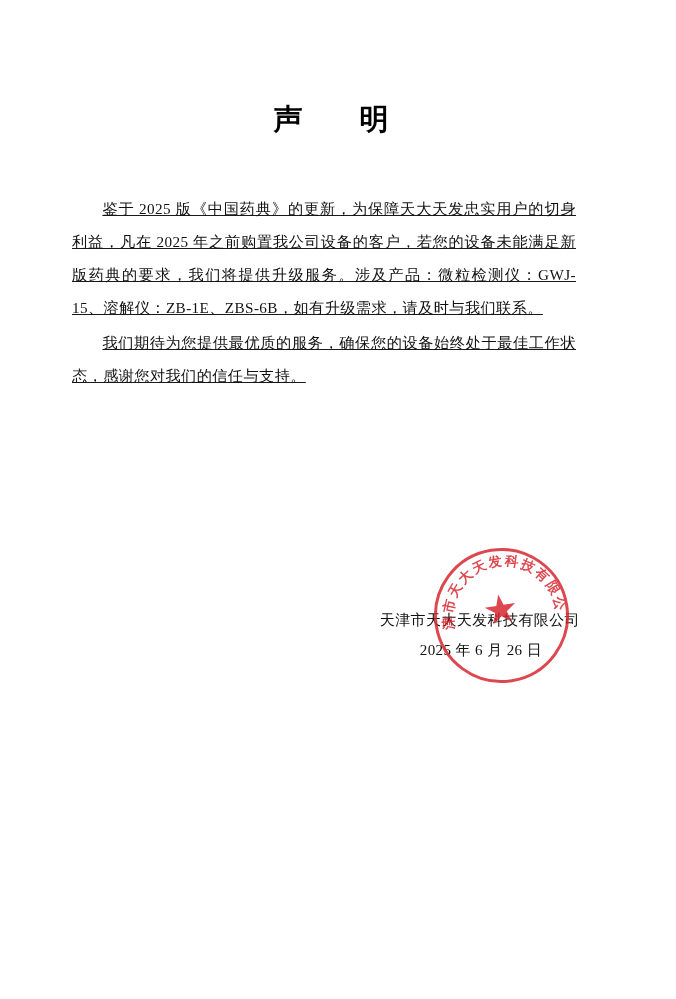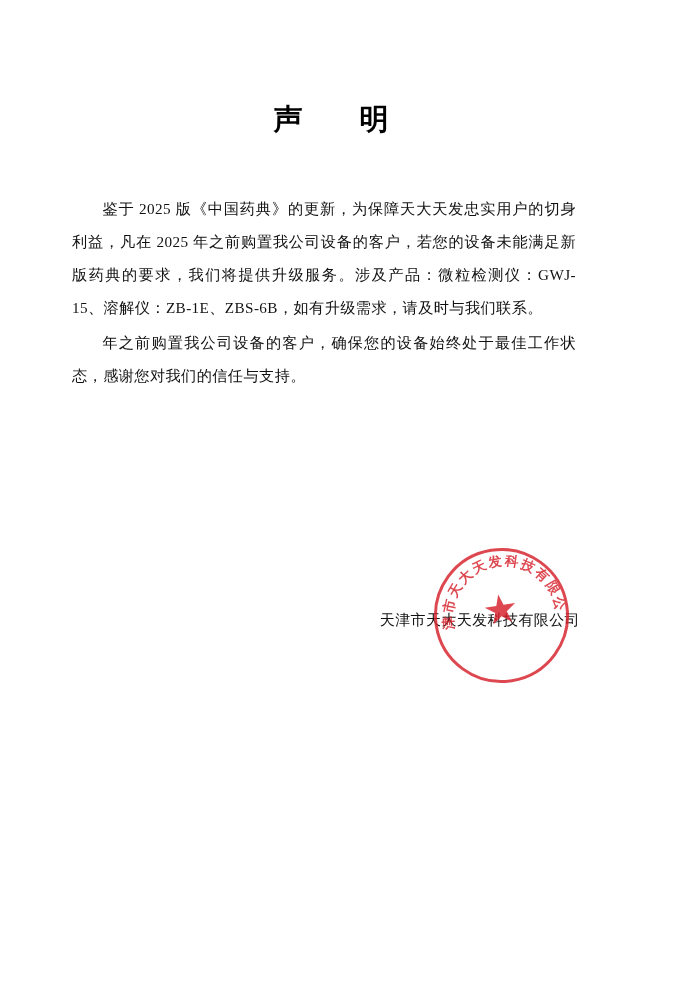--- a/index.html
+++ b/index.html
@@ -27,20 +27,21 @@
     font-size: 29px;
     font-weight: bold;
     letter-spacing: 14px;
     margin-top: 100px;
     margin-bottom: 0;
     color: #000;
     font-family: Liberation Serif, serif;
   }
   .body-block {
     margin: 52px 100px 0 72px;
+    text-decoration: underline;
   }
   .para {
     font-size: 15.2px;
     line-height: 33px;
     text-indent: 2em;
     margin: 0 0 0 0;
     text-align: justify;
     color: #111;
     letter-spacing: 0.4px;
   }
@@ -125,25 +126,26 @@
 </style>
 </head>
 <body>
 
 <div class="page">
 
   <h1 class="doc-title">声　明</h1>
 
   <div class="body-block">
     <p class="para">鉴于 2025 版《中国药典》的更新，为保障天大天发忠实用户的切身利益，凡在 2025 年之前购置我公司设备的客户，若您的设备未能满足新版药典的要求，我们将提供升级服务。涉及产品：微粒检测仪：GWJ-15、溶解仪：ZB-1E、ZBS-6B，如有升级需求，请及时与我们联系。</p>
-    <p class="para">年之前购置我公司设备的客户，确保您的设备始终处于最佳工作状态，感谢您对我们的信任与支持。</p>
+    <p class="para">我们期待为您提供最优质的服务，确保您的设备始终处于最佳工作状态，感谢您对我们的信任与支持。</p>
   </div>
 
   <div class="sign-block">
     <span class="sign-company">天津市天大天发科技有限公司</span>
+    <span class="sign-date">2025 年 6 月 26 日</span>
   </div>
 
   <div class="seal">
     <div class="seal-inner"></div>
     <svg class="seal-arc" viewBox="0 0 135 135">
       <defs>
         <path id="arcpath" d="M 16,74 A 52,52 0 1 1 119,74" fill="none"></path>
       </defs>
       <text>
         <textPath href="#arcpath" startOffset="50%" text-anchor="middle">天津市天大天发科技有限公司</textPath>

